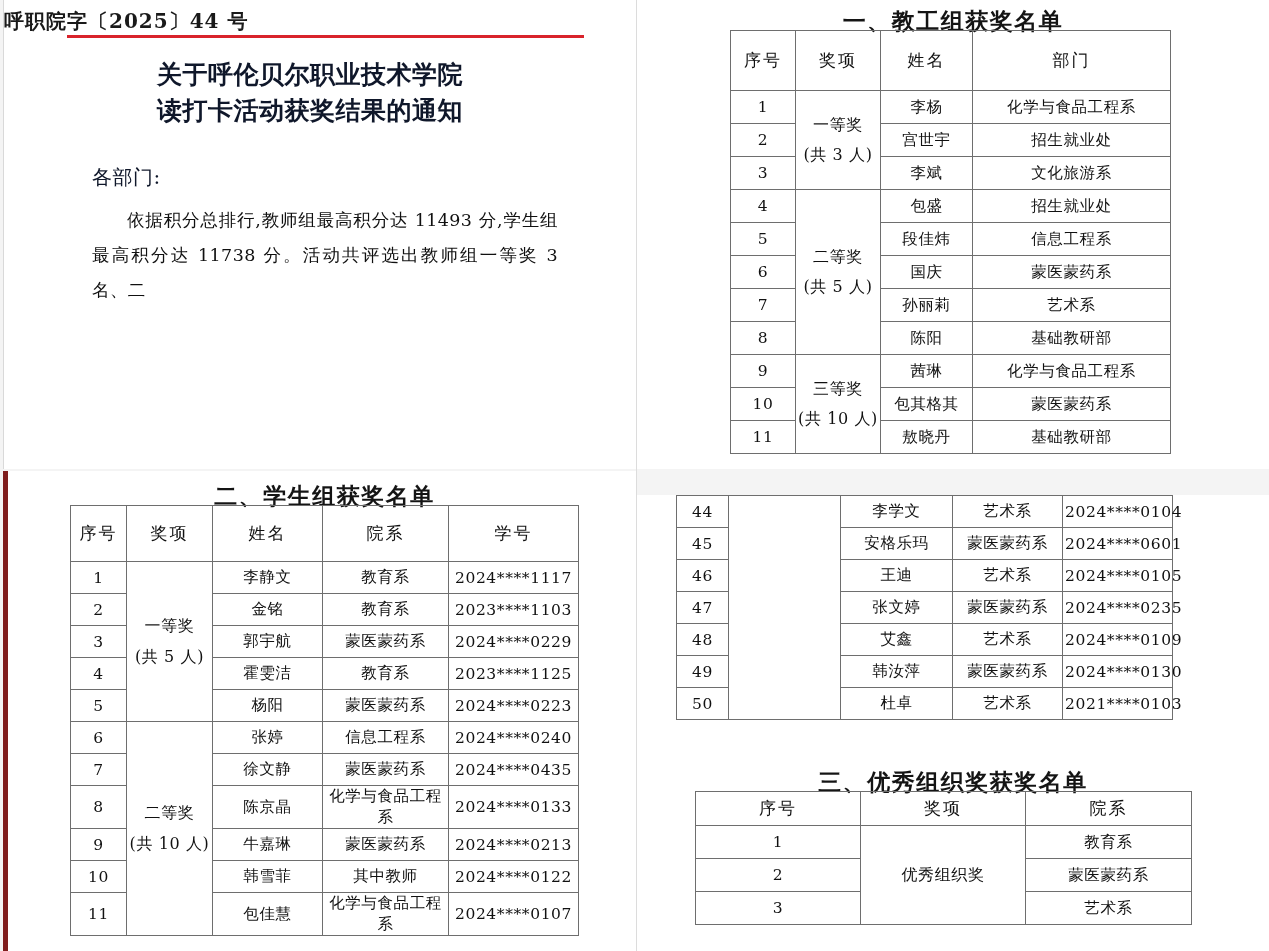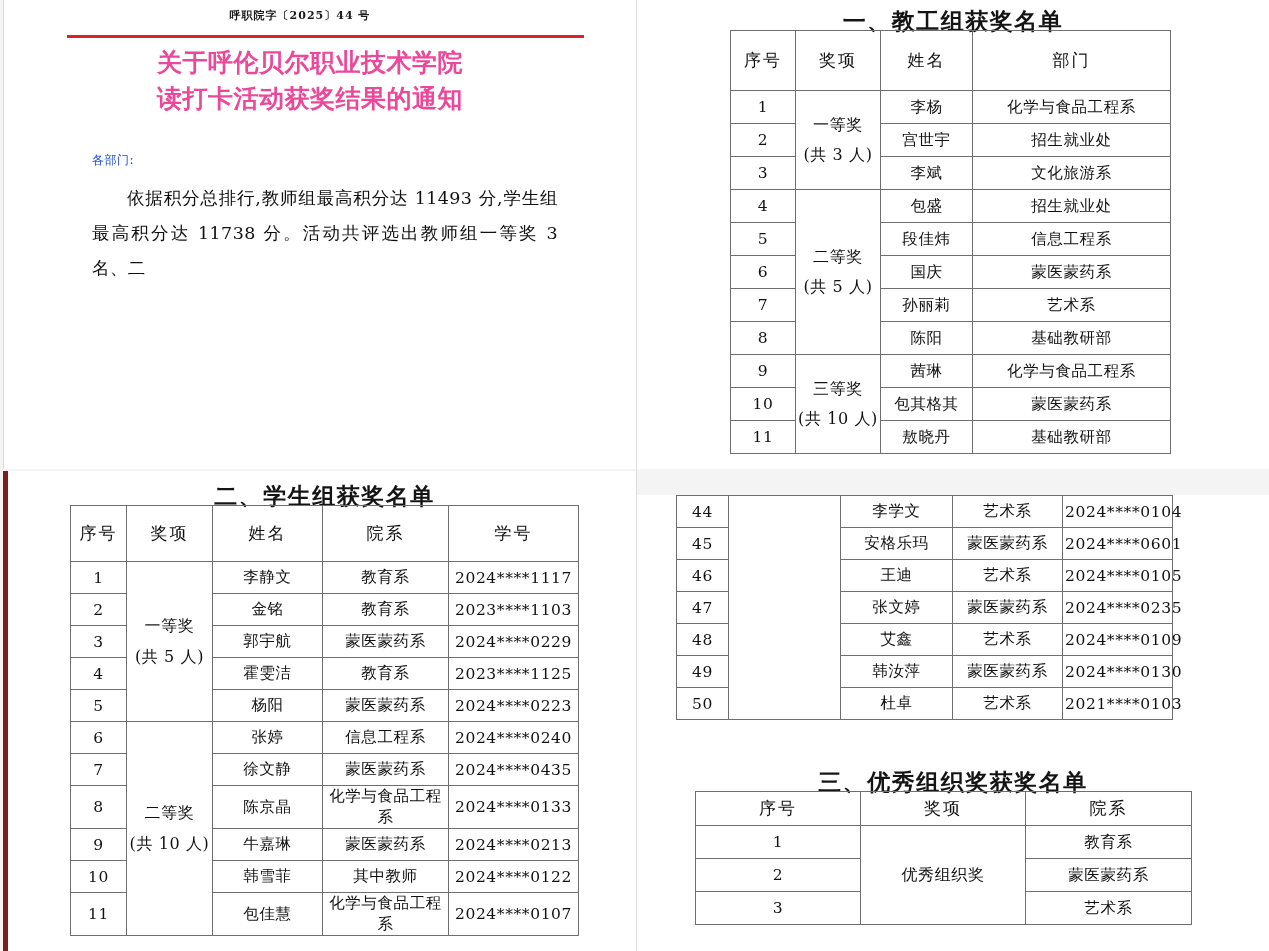--- a/index.html
+++ b/index.html
@@ -35,22 +35,21 @@
     position: absolute;
     left: 636px;
     top: 0;
     width: 1px;
     height: 951px;
     background: #dcdcdc;
   }
 
   
   .doc-number {
-    text-align: center;
-    font-size: 11px;
+    font-size: 20px;
     letter-spacing: 1px;
     color: #1a1a1a;
     padding-top: 8px;
     padding-right: 40px;
     font-weight: 600;
   }
 
   .red-rule {
     position: absolute;
     left: 63px;
@@ -60,32 +59,32 @@
     background: #d9232b;
   }
 
   .doc-title {
     margin-top: 22px;
     padding: 0 58px 0 38px;
     text-align: center;
     font-size: 25px;
     font-weight: 700;
     line-height: 1.42;
-    color: #ec4899;
+    color: #0f172a;
     letter-spacing: 0.5px;
   }
 
   .doc-title div { white-space: nowrap; }
   .doc-title .tl2 { letter-spacing: -0.5px; }
 
   .salutation {
     margin-top: 36px;
     padding-left: 88px;
-    font-size: 12px;
-    color: #1d4ed8;
+    font-size: 20px;
+    color: #0f172a;
     letter-spacing: 0.5px;
   }
 
   .body-para {
     margin-top: 12px;
     padding: 0 78px 0 88px;
     font-size: 17.5px;
     line-height: 2.0;
     color: #101010;
     text-align: justify;

